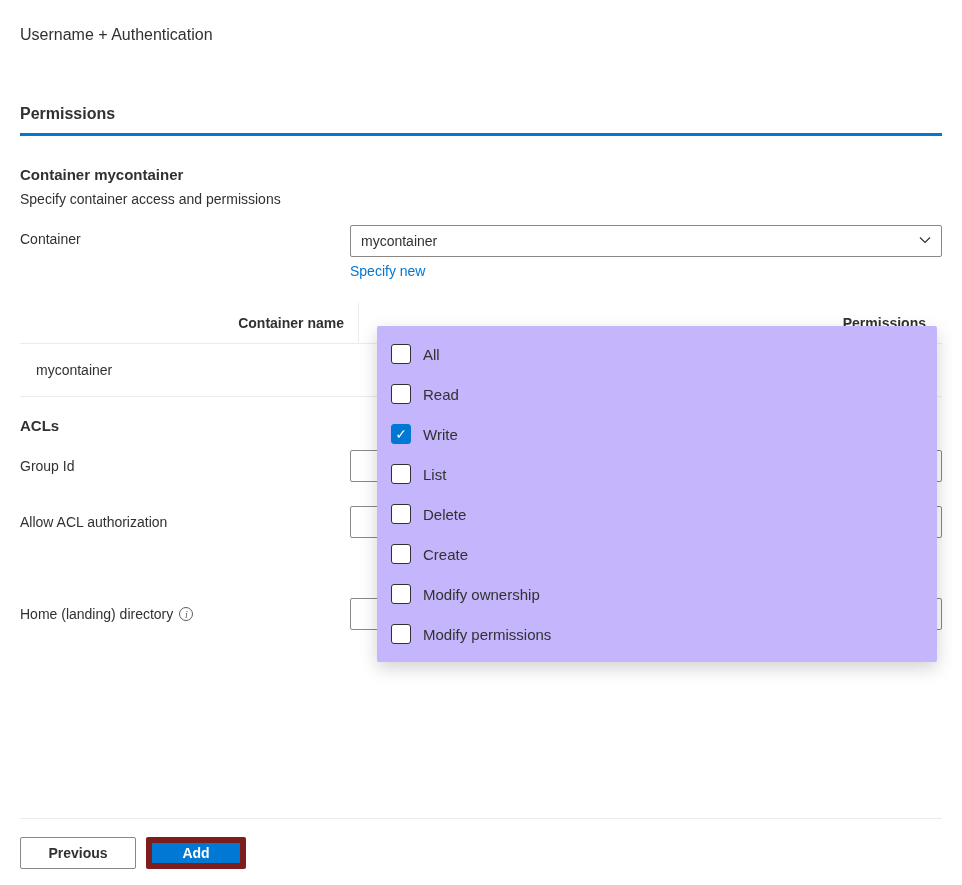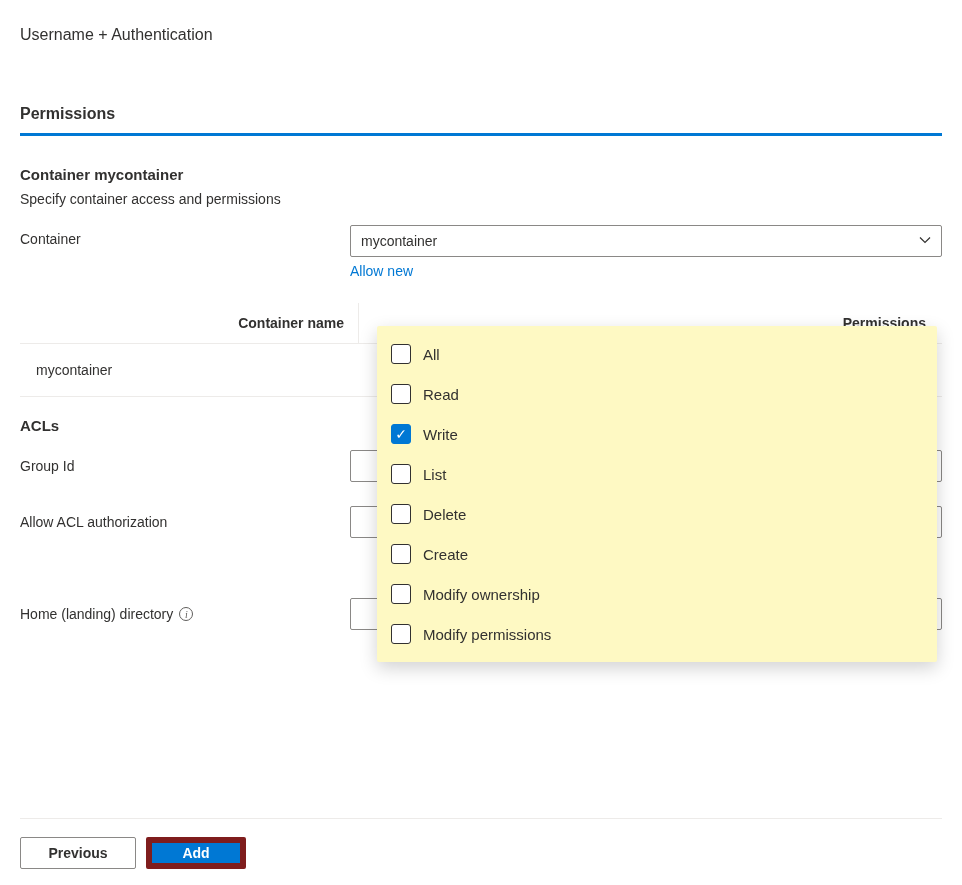--- a/index.html
+++ b/index.html
@@ -167,21 +167,21 @@
       font-style: italic;
       font-family: Georgia, serif;
       color: #605e5c;
       cursor: pointer;
     }
     .dropdown-panel {
       position: absolute;
       left: 377px;
       top: 326px;
       width: 560px;
-      background: #fef9c3;
+      background: #c4b5fd;
       box-shadow: 0 6px 18px rgba(0,0,0,0.18);
       border-radius: 2px;
       padding: 8px 0;
       z-index: 100;
     }
     .dd-option {
       display: flex;
       align-items: center;
       padding: 10px 14px;
       gap: 12px;
@@ -266,21 +266,21 @@
     <div class="form-label">Container</div>
     <div class="form-control-col">
       <div class="select">
         <span>mycontainer</span>
         <span class="chevron">
           <svg class="chev-svg" viewBox="0 0 12 12">
               <path d="M1 3.5 L6 8.5 L11 3.5" fill="none" stroke="#323130" stroke-width="1.2"></path>
             </svg>
         </span>
       </div>
-      <span class="link">Allow new</span>
+      <span class="link">Specify new</span>
     </div>
   </div>
 </div>
 
 <div class="table">
   <div class="thead">
     <div class="th name">Container name</div>
     <div class="th perm">Permissions</div>
   </div>
   <div class="tbody-row">

